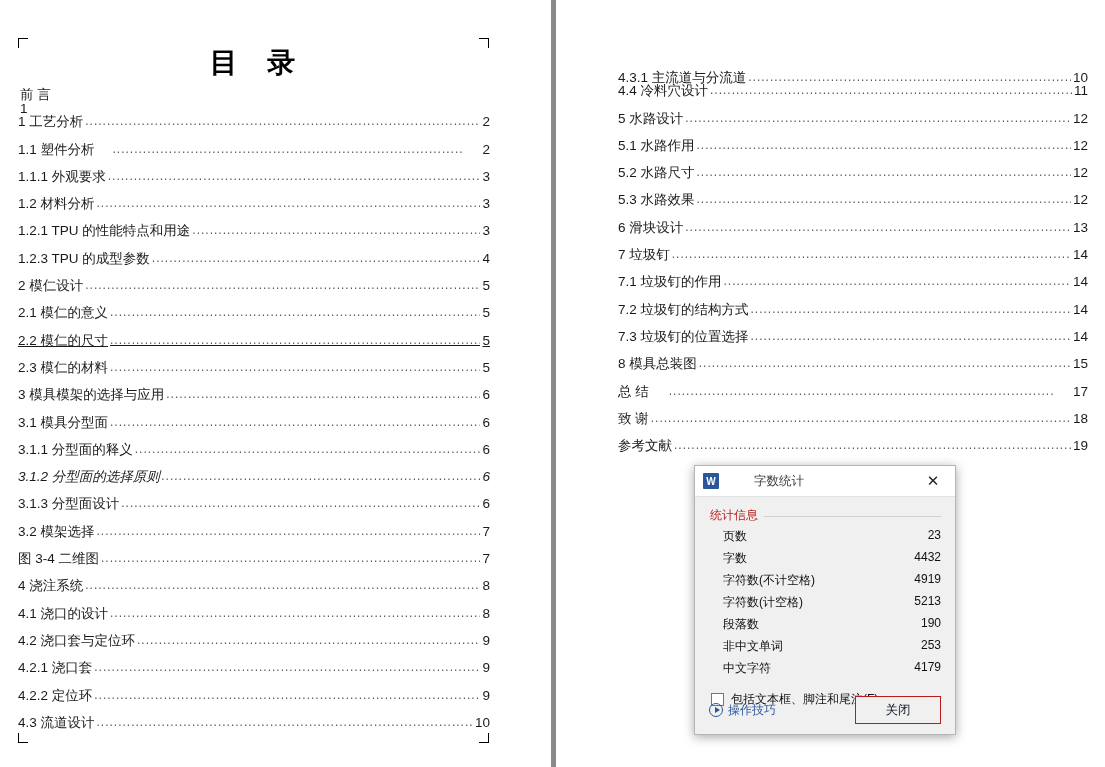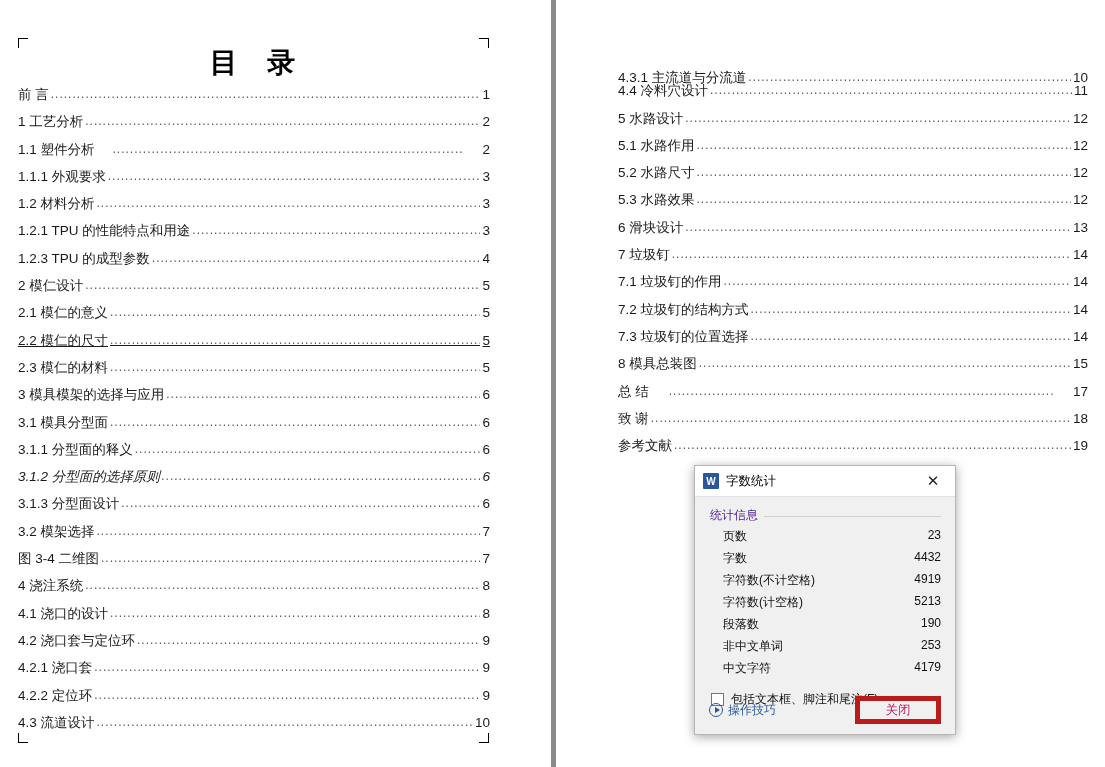--- a/index.html
+++ b/index.html
@@ -100,32 +100,32 @@
     width: 16px; height: 16px;
     background: #2b579a;
     color: #fff;
     font-size: 10px;
     font-weight: bold;
     display: flex; align-items: center; justify-content: center;
     border-radius: 1px;
     margin-right: 7px;
     font-family: "Liberation Sans", sans-serif;
   }
-  .dlg-title { font-size: 12.5px; color: #000000; }
+  .dlg-title { font-size: 12.5px; color: #404040; margin-left: 28px; }
   .dlg-close {
     margin-left: auto;
     width: 44px; height: 31px;
     display: flex; align-items: center; justify-content: center;
     font-size: 15px; color: #222;
     cursor: default;
   }
   .dlg-body { padding: 10px 14px 0 14px; position: relative; }
   .group-label {
     font-size: 12px;
-    color: #4c1d95;
+    color: #b91c1c;
     background: #f0f0f0;
     display: inline-block;
     padding-right: 6px;
     position: relative;
     z-index: 2;
     margin-left: 1px;
   }
   .group-rule {
     border-top: 1px solid #d0d0d0;
     margin-top: -8px;
@@ -179,23 +179,23 @@
     left: 4.5px; top: 3px;
     border-left: 5px solid #2b579a;
     border-top: 3.5px solid transparent;
     border-bottom: 3.5px solid transparent;
   }
   .tips .tlabel { text-decoration: none; }
   .btn-close {
     margin-left: auto;
     width: 86px; height: 28px;
     background: #f0f0f0;
-    border: 5px solid #b91c1c;
+    border: 1px solid #b91c1c;
     font-size: 12.5px;
-    color: #be185d;
+    color: #0f172a;
     display: flex; align-items: center; justify-content: center;
     font-family: "Liberation Sans", sans-serif;
   }
 </style>
 </head>
 <body>
 
 <div id="root">
 
   <div class="page page-left">
@@ -204,21 +204,21 @@
     <div class="mark" style="left:479px; top:38px; border-right-width:1px; border-top-width:1px;"></div>
     <div class="mark" style="left:18px; top:733px; border-left-width:1px; border-bottom-width:1px;"></div>
     <div class="mark" style="left:479px; top:733px; border-right-width:1px; border-bottom-width:1px;"></div>
 
     <div style="position:absolute; left:25px; top:44px; width:465px;">
       <h1 class="doc-title">目 录</h1>
     </div>
 
     <div style="position:absolute; left:18px; top:88px; width:472px;">
       <ul class="toc" id="toc-left">
-          <li class="toc-row" style="height: 27.3px;">
+          <li class="toc-row" style="height: 27.3px; flex-direction: column;">
             <span class="lbl">前  言</span>
             <span class="dots">........................................................................................................................</span>
             <span class="pg">1</span>
           </li>
           <li class="toc-row" style="height: 27.3px;">
             <span class="lbl">1 工艺分析</span>
             <span class="dots">........................................................................................................................</span>
             <span class="pg">2</span>
           </li>
           <li class="toc-row" style="height: 27.3px; gap: 16px;">

